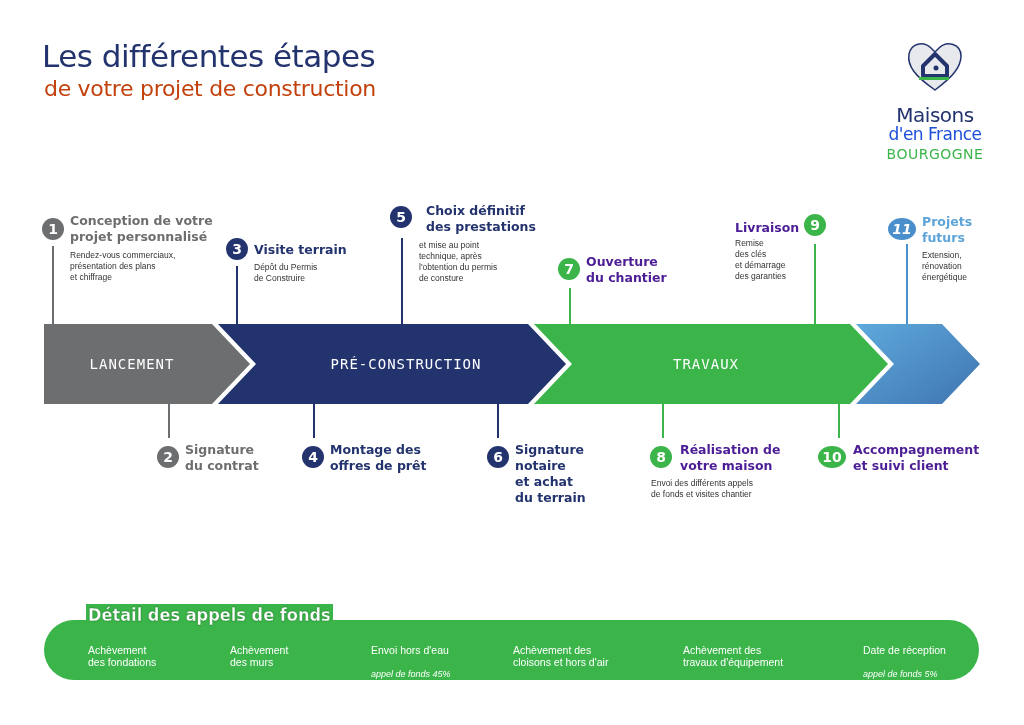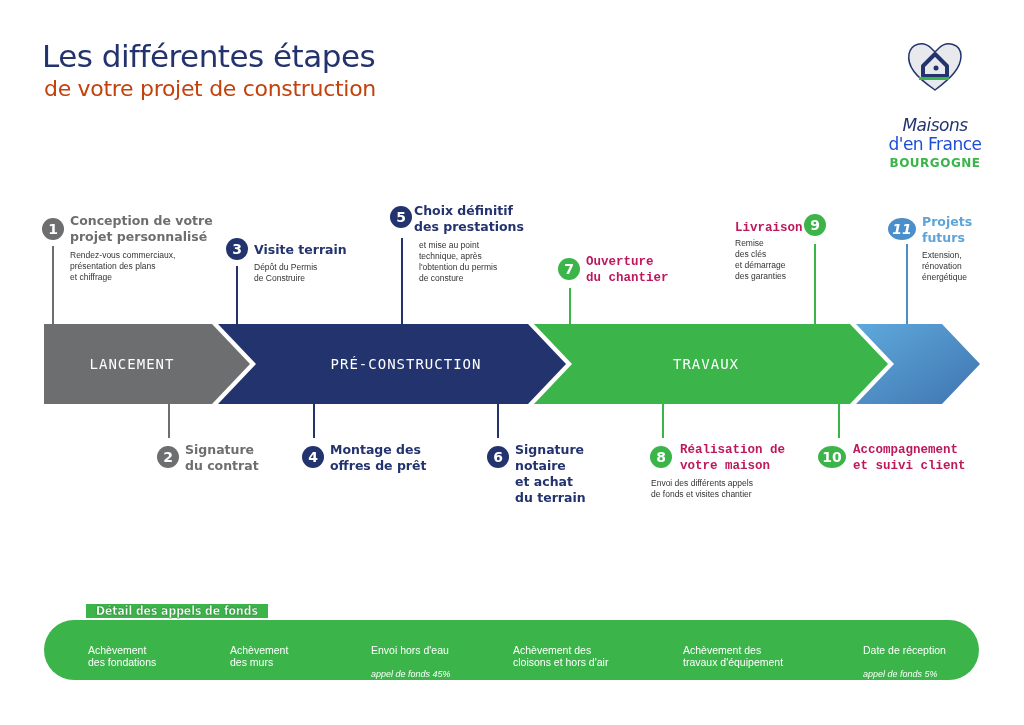--- a/index.html
+++ b/index.html
@@ -1,36 +1,36 @@
 <!DOCTYPE html>
 <html><head>
 <meta charset="utf-8">
 <style>
   html, body { margin:0; padding:0; background:#ffffff; }
   body { width:1024px; height:725px; position:relative; overflow:hidden; font-family:"DejaVu Sans", sans-serif; }
   .abs { position:absolute; }
   .title { left:42px; top:38px; font-size:31px; color:#23336e; font-family:"DejaVu Sans", sans-serif; letter-spacing:-0.5px; white-space:nowrap; }
   .subtitle { left:44px; top:76px; font-size:22px; color:#c2410c; white-space:nowrap; letter-spacing:-0.3px; }
   .logo { left:880px; top:40px; width:110px; text-align:center; }
-  .logo .brand1 { font-size:17px; color:#23336e; line-height:19px; margin-top:18px; letter-spacing:-0.5px;font-style:italic; }
+  .logo .brand1 { font-size:20px; color:#23336e; line-height:19px; margin-top:8px; letter-spacing:-0.5px; }
   .logo .brand2 { font-size:17px; color:#1d4ed8; line-height:19px; letter-spacing:-0.5px; }
-  .logo .region { font-size:12px; color:#3bb54a; margin-top:2px; font-weight:bold; letter-spacing:0.5px; }
+  .logo .region { font-size:14px; color:#3bb54a; margin-top:2px; font-weight:normal; letter-spacing:0.5px; }
   .arrows { left:0; top:320px; }
   .phase-label { font-family:"DejaVu Sans Mono", monospace; fill:#ffffff; font-size:14px; letter-spacing:1px; }
   .badge { position:absolute; width:22px; height:22px; border-radius:50%; color:#fff; font-weight:bold; font-size:14px; display:flex; align-items:center; justify-content:center; font-family:"DejaVu Sans", sans-serif; }
   .badge.wide { width:28px; }
   .step-title { position:absolute; font-weight:bold; font-size:12.5px; line-height:16px; white-space:pre-line; font-family:"DejaVu Sans", sans-serif; }
   .step-desc { position:absolute; font-size:8.5px; line-height:11px; color:#333; white-space:pre-line; font-family:"Liberation Sans", sans-serif; }
   .vline { position:absolute; width:2px; }
   .grey { color:#6d6e70; } .bg-grey { background:#6d6e70; }
   .navy { color:#23336e; } .bg-navy { background:#23336e; }
-  .green { color:#be185d;font-family:Liberation Mono, monospace; } .bg-green { background:#3bb54a; }
+  .green { color:#4c1d95; } .bg-green { background:#3bb54a; }
   .blue { color:#5ea4d8; } .bg-blue { background:#4a8fcb;font-style:italic; }
   .funds { left:44px; top:620px; width:935px; height:60px; background:#3bb54a; border-radius:30px; }
-  .funds-title { left:86px; top:604px; font-size:12px; font-weight:bold; color:#fff; background:#3bb54a; padding:0 10px; -webkit-text-stroke:0.3px #2a8a35; text-shadow:0 0 2px #2a8a35; font-family:"DejaVu Sans Condensed","DejaVu Sans", sans-serif; }
+  .funds-title { left:86px; top:604px; font-size:18px; font-weight:bold; color:#fff; background:#3bb54a; padding:0 2px; -webkit-text-stroke:0.3px #2a8a35; text-shadow:0 0 2px #2a8a35; font-family:"DejaVu Sans Condensed","DejaVu Sans", sans-serif; }
   .fund { position:absolute; top:632px; color:#fff; font-size:10.5px; line-height:12px; white-space:pre-line; font-family:"Liberation Sans", sans-serif; }
   .fund .pct { font-style:italic; font-size:9px; }
 </style>
 </head>
 <body>
 
 <div class="abs title">Les différentes étapes</div>
 <div class="abs subtitle">de votre projet de construction</div>
 
 <div class="abs logo">
@@ -87,21 +87,21 @@
 <div class="badge bg-navy" style="left:226px; top:238px;">3</div>
 <div class="step-title navy" style="left:254px; top:242px;">Visite terrain</div>
 <div class="step-desc" style="left:254px; top:262px;">Dépôt du Permis
 de Construire</div>
 
 <div class="badge bg-navy" style="left:302px; top:446px;">4</div>
 <div class="step-title navy" style="left:330px; top:442px;">Montage des
 offres de prêt</div>
 
 <div class="badge bg-navy" style="left:390px; top:206px;">5</div>
-<div class="step-title navy" style="left:414px; top:203px;">Choix définitif
+<div class="step-title navy" style="left:426px; top:203px;">Choix définitif
 des prestations</div>
 <div class="step-desc" style="left:419px; top:240px;">et mise au point
 technique, après
 l'obtention du permis
 de consture</div>
 
 <div class="badge bg-navy" style="left:487px; top:446px;">6</div>
 <div class="step-title navy" style="left:515px; top:442px;">Signature
 notaire
 et achat

